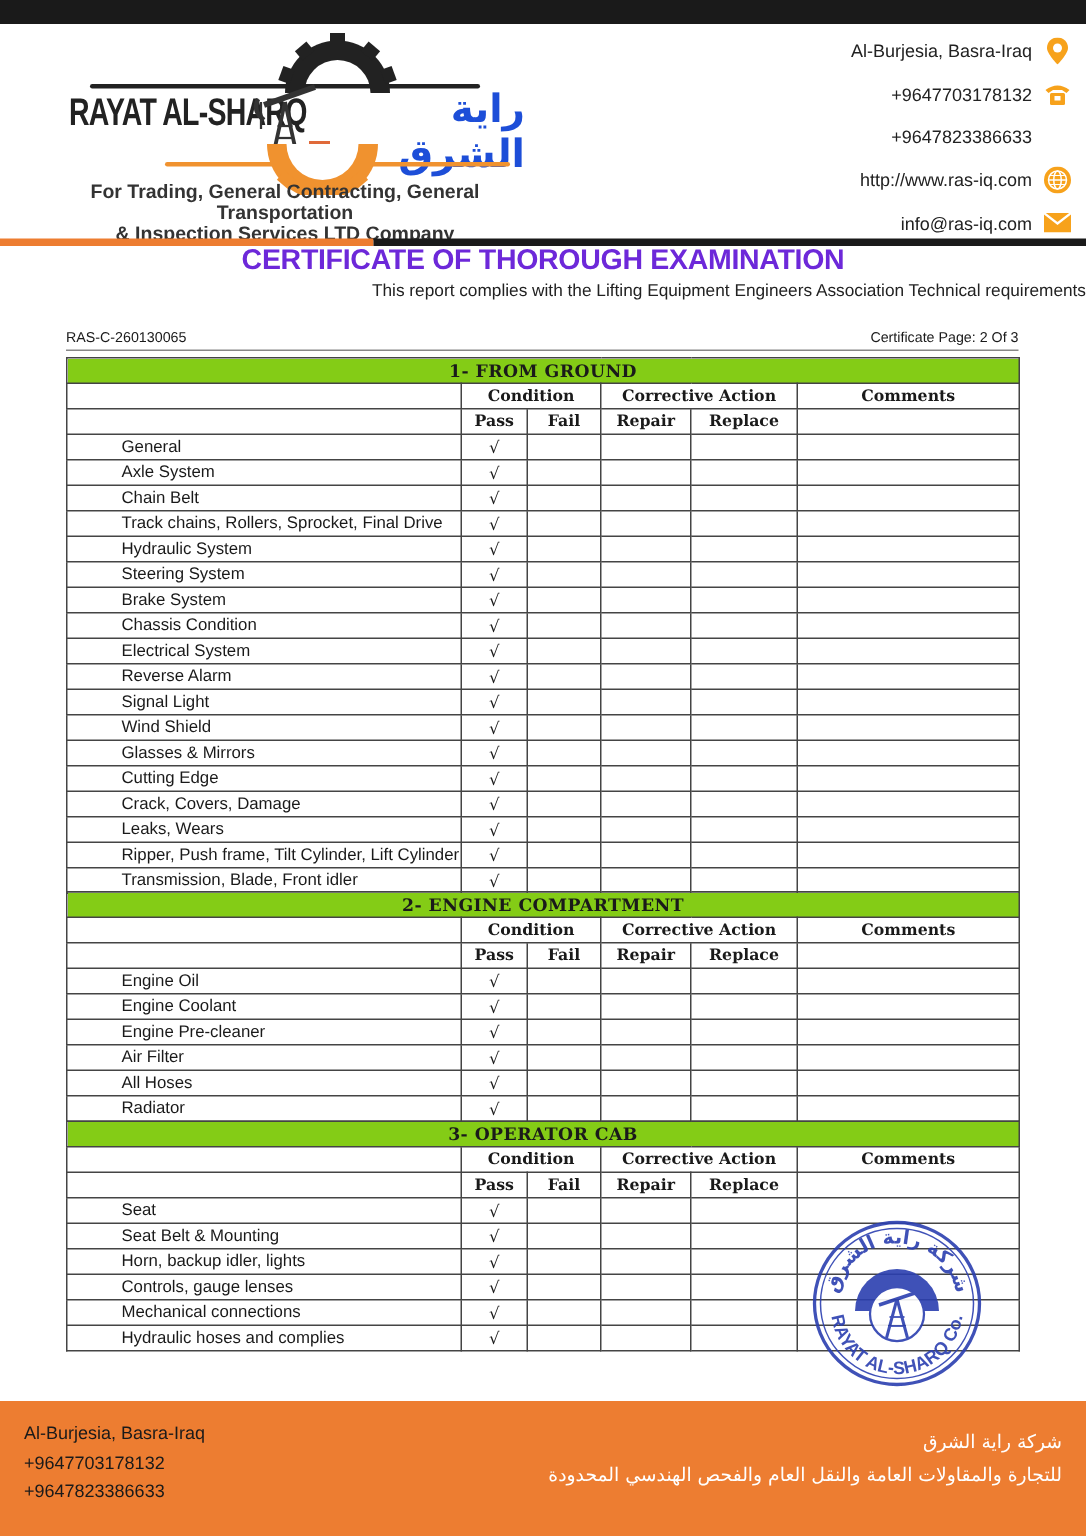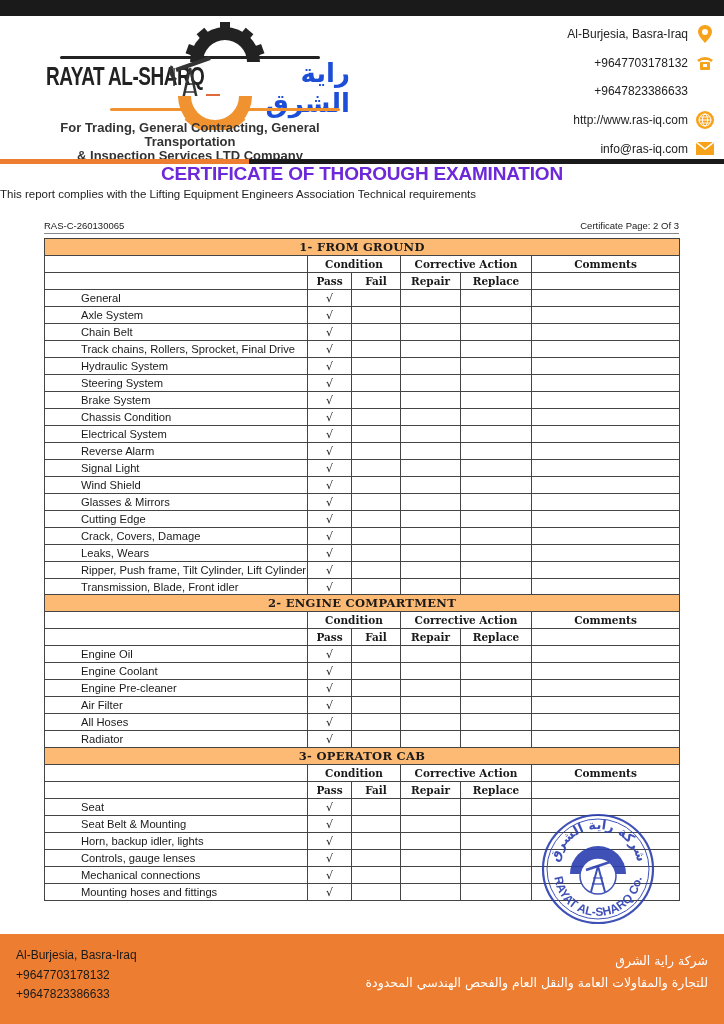--- a/index.html
+++ b/index.html
@@ -24,30 +24,30 @@
   .contact-row { display: flex; justify-content: flex-end; align-items: center; height: 28.6px; }
   .contact-text { font-size: 12px; color: #222; margin-right: 8px; }
   .contact-icon { width: 18px; height: 18px; display: flex; align-items: center; justify-content: center; }
   .contact-icon.blank { width: 18px; }
 
   .divider { position: absolute; top: 159px; left: 0; width: 724px; height: 5px; display: flex; }
   .divider .orange { width: 249px; background: #ed7d31; }
   .divider .dark { flex: 1; background: #1a1a1a; }
 
   .doc-title { position: absolute; top: 163px; left: 0; width: 724px; text-align: center; font-size: 19px; font-weight: 700; color: #6d28d9; letter-spacing: -0.2px; }
-  .doc-subtitle { position: absolute; top: 188px; left: 0; width: 724px; text-align: left; font-size: 11.5px; color: #222; }
+  .doc-subtitle { position: absolute; top: 188px; left: 0; width: 724px; text-align: right; font-size: 11.5px; color: #222; }
 
   .meta-row { position: absolute; top: 220px; left: 44px; width: 635px; display: flex; justify-content: space-between; font-size: 9.5px; border-bottom: 1.5px solid #888; padding-bottom: 2px; }
   .cert-no { font-weight: 400; }
 
   
   table.sec { position: absolute; left: 44px; width: 635px; border-collapse: collapse; table-layout: fixed; font-size: 11.2px; }
   table.sec td, table.sec th { border: 1px solid #444; height: 17px; padding: 0 6px; white-space: nowrap; overflow: hidden; }
   table.sec th { font-family: "DejaVu Serif", serif; font-weight: 700; font-size: 10.5px; text-align: center; }
-  table.sec .sec-head th { background: #fdba74; font-family: "DejaVu Serif", serif; font-size: 11.5px; letter-spacing: 0.3px; height: 17px; }
+  table.sec .sec-head th { background: #84cc16; font-family: "DejaVu Serif", serif; font-size: 11.5px; letter-spacing: 0.3px; height: 17px; }
   table.sec td.item { text-align: left; font-size: 11.2px; padding-left: 36px; }
   table.sec td.pass { text-align: center; font-family: "DejaVu Sans", sans-serif; font-size: 11px; }
 
   
   .stamp { position: absolute; left: 540px; top: 812px; width: 116px; height: 114px; opacity: 0.9; }
 
   
   .footer { position: absolute; left: 0; top: 934px; width: 724px; height: 90px; background: #ed7d31; }
   .footer-left { position: absolute; left: 16px; top: 12px; font-size: 12px; line-height: 19.5px; color: #1a1a1a; }
   .footer-right { position: absolute; right: 16px; top: 16px; font-family: "DejaVu Sans", sans-serif; font-size: 12.5px; line-height: 22px; color: #fff; direction: rtl; text-align: right; }
@@ -467,21 +467,21 @@
         </tr>
         <tr>
           <td class="item">Mechanical connections</td>
           <td class="pass">√</td>
           <td></td>
           <td></td>
           <td></td>
           <td></td>
         </tr>
         <tr>
-          <td class="item">Mounting hoses and fittings</td>
+          <td class="item">Hydraulic hoses and complies</td>
           <td class="pass">√</td>
           <td></td>
           <td></td>
           <td></td>
           <td></td>
         </tr>
       </tbody>
     </table>
   </div>
 

